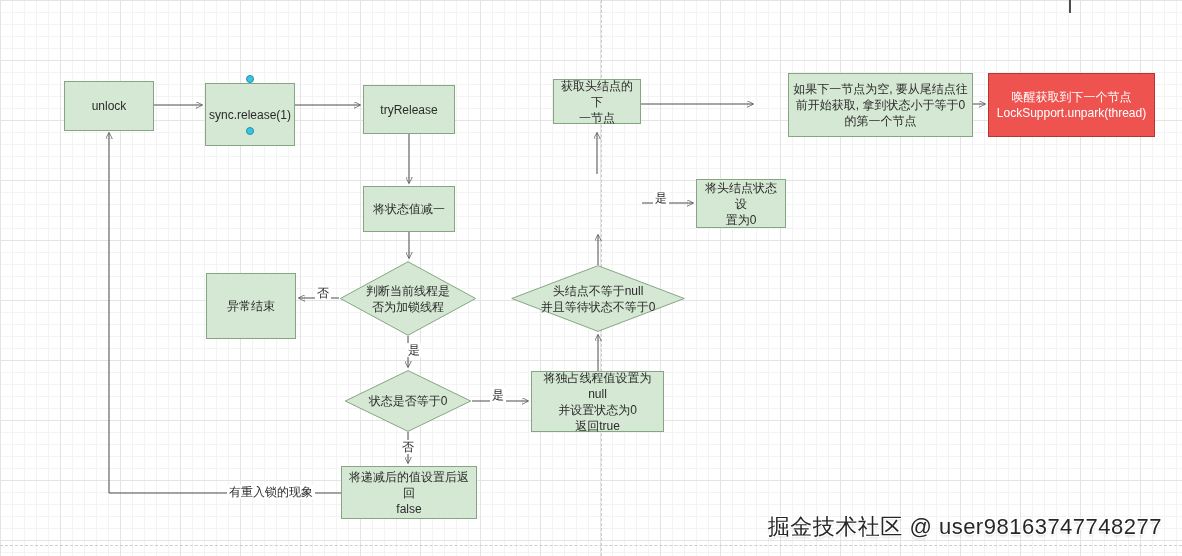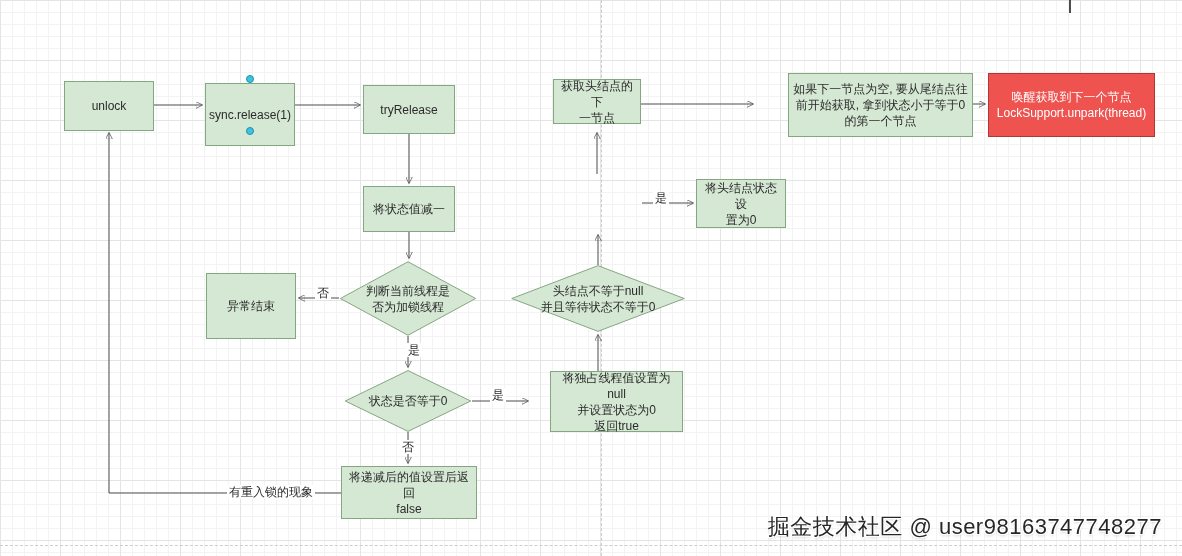--- a/index.html
+++ b/index.html
@@ -98,21 +98,21 @@
 
   <div class="node rect" style="left:206px;top:273px;width:90px;height:66px">
     <span class="label">异常结束</span>
   </div>
 
   <div class="node rect" style="left:341px;top:466px;width:136px;height:53px">
     <span class="label">将递减后的值设置后返回
 false</span>
   </div>
 
-  <div class="node rect" style="left:550px;top:371px;width:133px;height:61px">
+  <div class="node rect" style="left:531px;top:371px;width:133px;height:61px">
     <span class="label">将独占线程值设置为null
 并设置状态为0
 返回true</span>
   </div>
 
   <div class="node rect" style="left:696px;top:179px;width:90px;height:49px">
     <span class="label">将头结点状态设
 置为0</span>
   </div>
 

